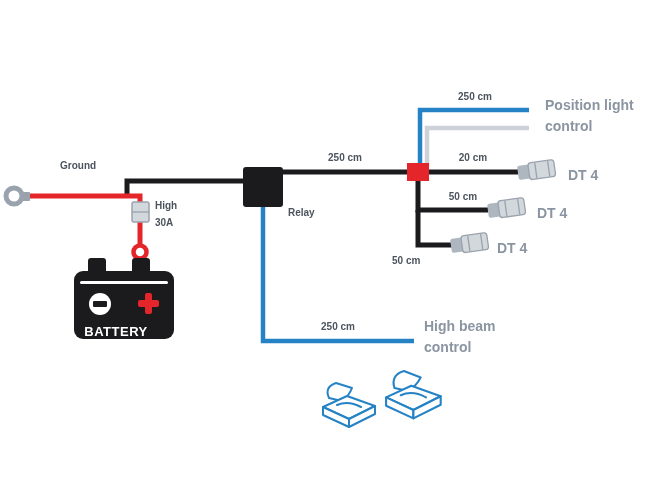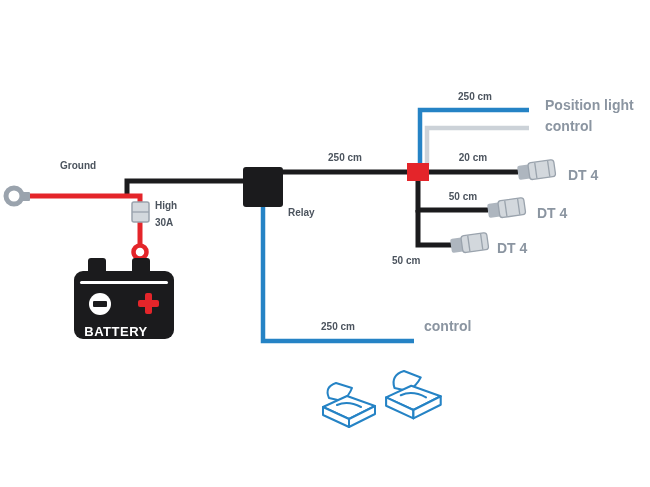--- a/index.html
+++ b/index.html
@@ -126,16 +126,17 @@
   <div class="label center" style="left:435px; top:188px; width:56px;">50 cm</div>
   <div class="label" style="left:392px; top:252px;">50 cm</div>
 
   <div class="label gray" style="left:568px; top:165px;">DT 4</div>
   <div class="label gray" style="left:537px; top:203px;">DT 4</div>
   <div class="label gray" style="left:497px; top:238px;">DT 4</div>
 
   <div class="label center" style="left:263px; top:318px; width:150px;">250 cm</div>
 
   <div class="label gray" style="left:424px; top:316px;">
+    <div>High beam</div>
     <div>control</div>
   </div>
 
 </div>
 
 </body></html>

